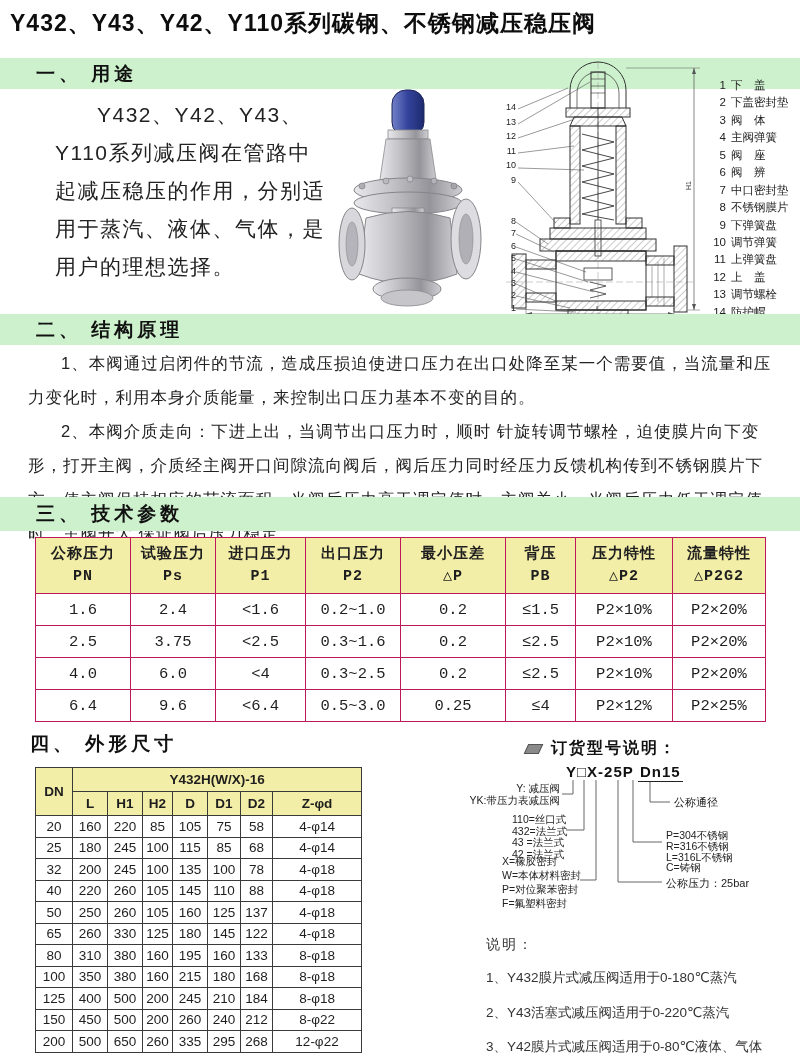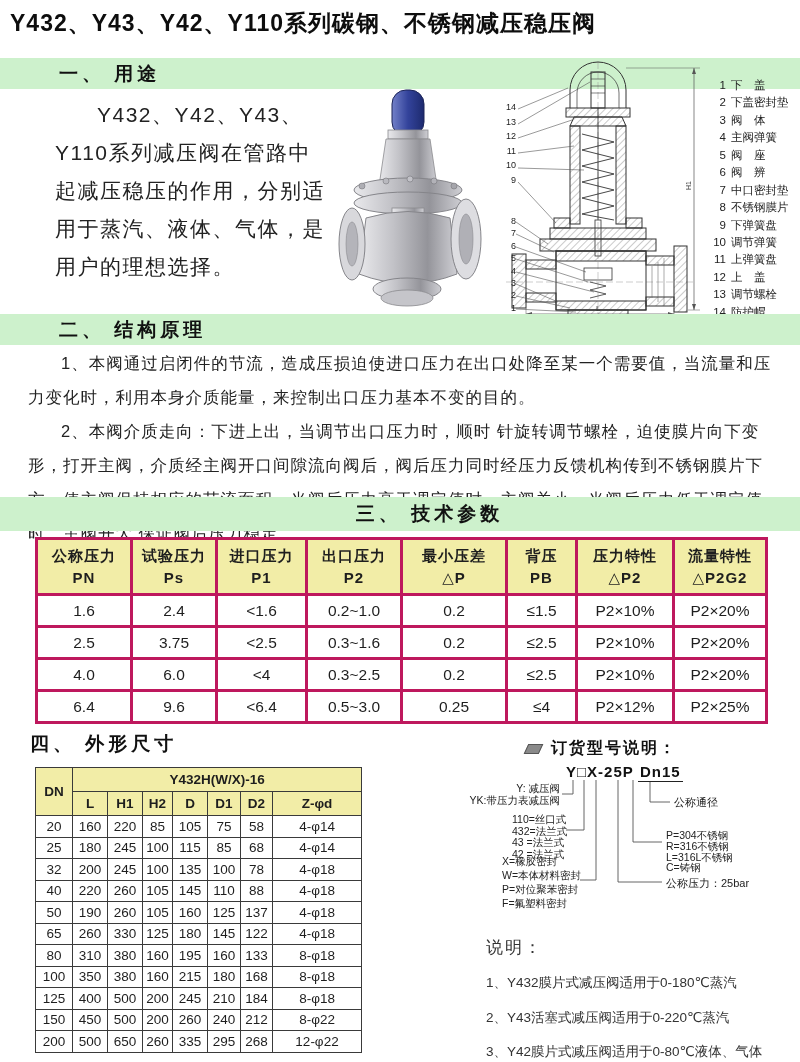--- a/index.html
+++ b/index.html
@@ -12,26 +12,26 @@
   .doc-title {
     position:absolute; left:10px; top:8px;
     font-size:23px; font-weight:bold; letter-spacing:1px; color:#0d0d0d;
     white-space:nowrap;
   }
   .greenbar {
     position:absolute; left:0; width:800px; height:31px;
     background:#cdf1cc;
   }
   .greenbar .sec-label {
-    padding-left:59px; font-size:19px; font-weight:bold; line-height:31px;
+    padding-left:36px; font-size:19px; font-weight:bold; line-height:31px;
     letter-spacing:4px; color:#111;
   }
   #bar1 { top:58px; }
   #bar2 { top:314px; }
-  #bar3 { top:497px; height:34px;text-align:center; }
+  #bar3 { top:497px; height:34px; }
   #bar3 .sec-label { line-height:34px; }
 
   .purpose {
     position:absolute; left:55px; top:96px; width:276px;
     font-size:21px; line-height:38px; letter-spacing:1.5px;
     text-indent:2em; color:#222;
   }
 
   .photo-wrap { position:absolute; left:332px; top:86px; width:168px; height:228px; }
   .drawing-wrap { position:absolute; left:498px; top:60px; width:214px; height:258px; }
@@ -54,21 +54,21 @@
     font-size:16.5px; line-height:34px; letter-spacing:1px; color:#222;
   }
   .principle p { text-indent:2em; }
 
   table { border-collapse:collapse; table-layout:fixed; }
 
   .tech {
     position:absolute; left:35px; top:537px; width:730px;
     font-size:15px; text-align:center;
   }
-  .tech th, .tech td { border:3px solid #be185d; }
+  .tech th, .tech td { border:1px solid #be185d;font-family:Liberation Mono, monospace; }
   .tech th {
     background:#f2eda7; height:56px; font-weight:bold; font-size:15px;
     line-height:22px; letter-spacing:1px;
   }
   .tech td { height:32px; font-size:15.5px; }
 
   .sec4-title {
     position:absolute; left:30px; top:731px;
     font-size:19px; font-weight:bold; letter-spacing:4px; color:#111;text-align:center;
   }
@@ -89,21 +89,21 @@
   .ord-label { position:absolute; line-height:12px; font-size:10.5px; white-space:nowrap; }
   #grpA { left:0; top:52px; width:132px; text-align:right; }
   #grpB { left:84px; top:84px; line-height:11.5px; }
   #grpC { left:74px; top:124px; line-height:14px; }
   #lblDn { left:246px; top:66px; font-size:11px; }
   #grpD { left:238px; top:100px; line-height:10.8px; }
   #lblPress { left:238px; top:147px; font-size:11px; }
   .ord-lines { position:absolute; left:0; top:0; }
 
   .notes { position:absolute; left:486px; top:936px; width:312px; font-size:13.5px; color:#333; }
-  .notes-title { font-size:17px; margin-bottom:6px; letter-spacing:2px; }
+  .notes-title { font-size:14px; margin-bottom:6px; letter-spacing:2px; }
   .note-line { line-height:21.5px; white-space:nowrap;margin-top:13px; }
 </style>
 </head>
 <body>
 
 <div class="page">
 
   <div class="doc-title">Y432、Y43、Y42、Y110系列碳钢、不锈钢减压稳压阀</div>
 
   <div class="greenbar" id="bar1">
@@ -470,21 +470,21 @@
         <td>220</td>
         <td>260</td>
         <td>105</td>
         <td>145</td>
         <td>110</td>
         <td>88</td>
         <td>4-φ18</td>
       </tr>
         <tr>
         <td>50</td>
-        <td>190</td>
+        <td>250</td>
         <td>260</td>
         <td>105</td>
         <td>160</td>
         <td>125</td>
         <td>137</td>
         <td>4-φ18</td>
       </tr>
         <tr>
         <td>65</td>
         <td>260</td>

